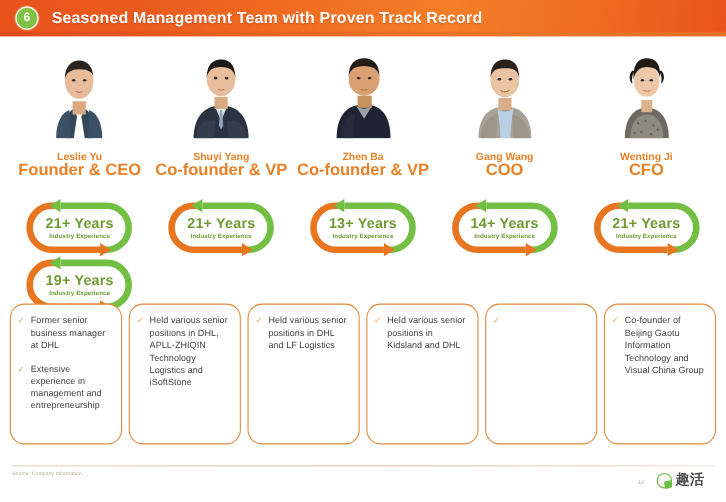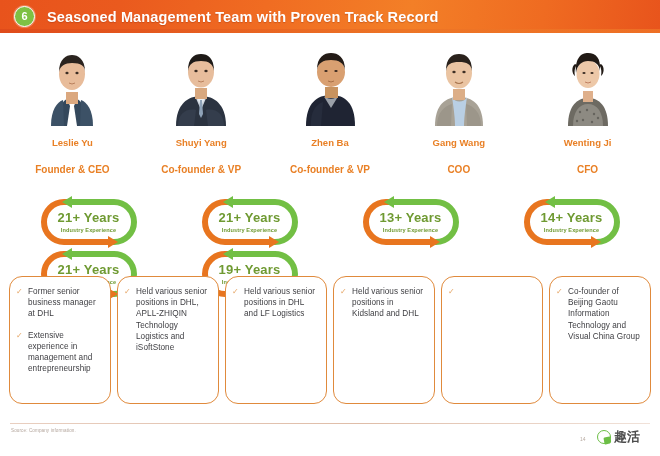--- a/index.html
+++ b/index.html
@@ -43,28 +43,28 @@
   .person{position:relative;display:flex;flex-direction:column;align-items:center;}
   .photo{
     position:relative;width:70px;height:86px;overflow:hidden;background:#ffffff;
   }
   .photo svg{display:block;width:70px;height:86px;}
   .pname{
     margin-top:11px;color:#e98026;font-size:9.5px;font-weight:bold;line-height:12px;
     text-align:center;white-space:nowrap;
   }
   .prole{
-    color:#e98026;font-size:10px;font-weight:bold;line-height:12px;
-    text-align:center;white-space:nowrap;margin-top:15px;
+    color:#e98026;font-size:15px;font-weight:bold;line-height:12px;
+    text-align:center;white-space:nowrap;
   }
 
   
   .years{
-    position:absolute;left:8px;top:196px;width:644px;height:58px;
-    display:grid;grid-template-columns:repeat(4,1fr);
+    position:absolute;left:8px;top:181px;width:644px;height:58px;
+    display:grid;grid-template-columns:repeat(5,1fr);
   }
   .yearcell{display:flex;align-items:center;justify-content:center;}
   .ybadge{position:relative;width:98px;height:52px;}
   .ybadge svg{position:absolute;left:0;top:0;}
   .ytext{
     position:absolute;left:0;top:0;width:98px;height:52px;
     display:flex;flex-direction:column;align-items:center;justify-content:center;
     pointer-events:none;
   }
   .ynum{color:#6f9a32;font-size:13px;font-weight:bold;line-height:14px;letter-spacing:.2px;}

